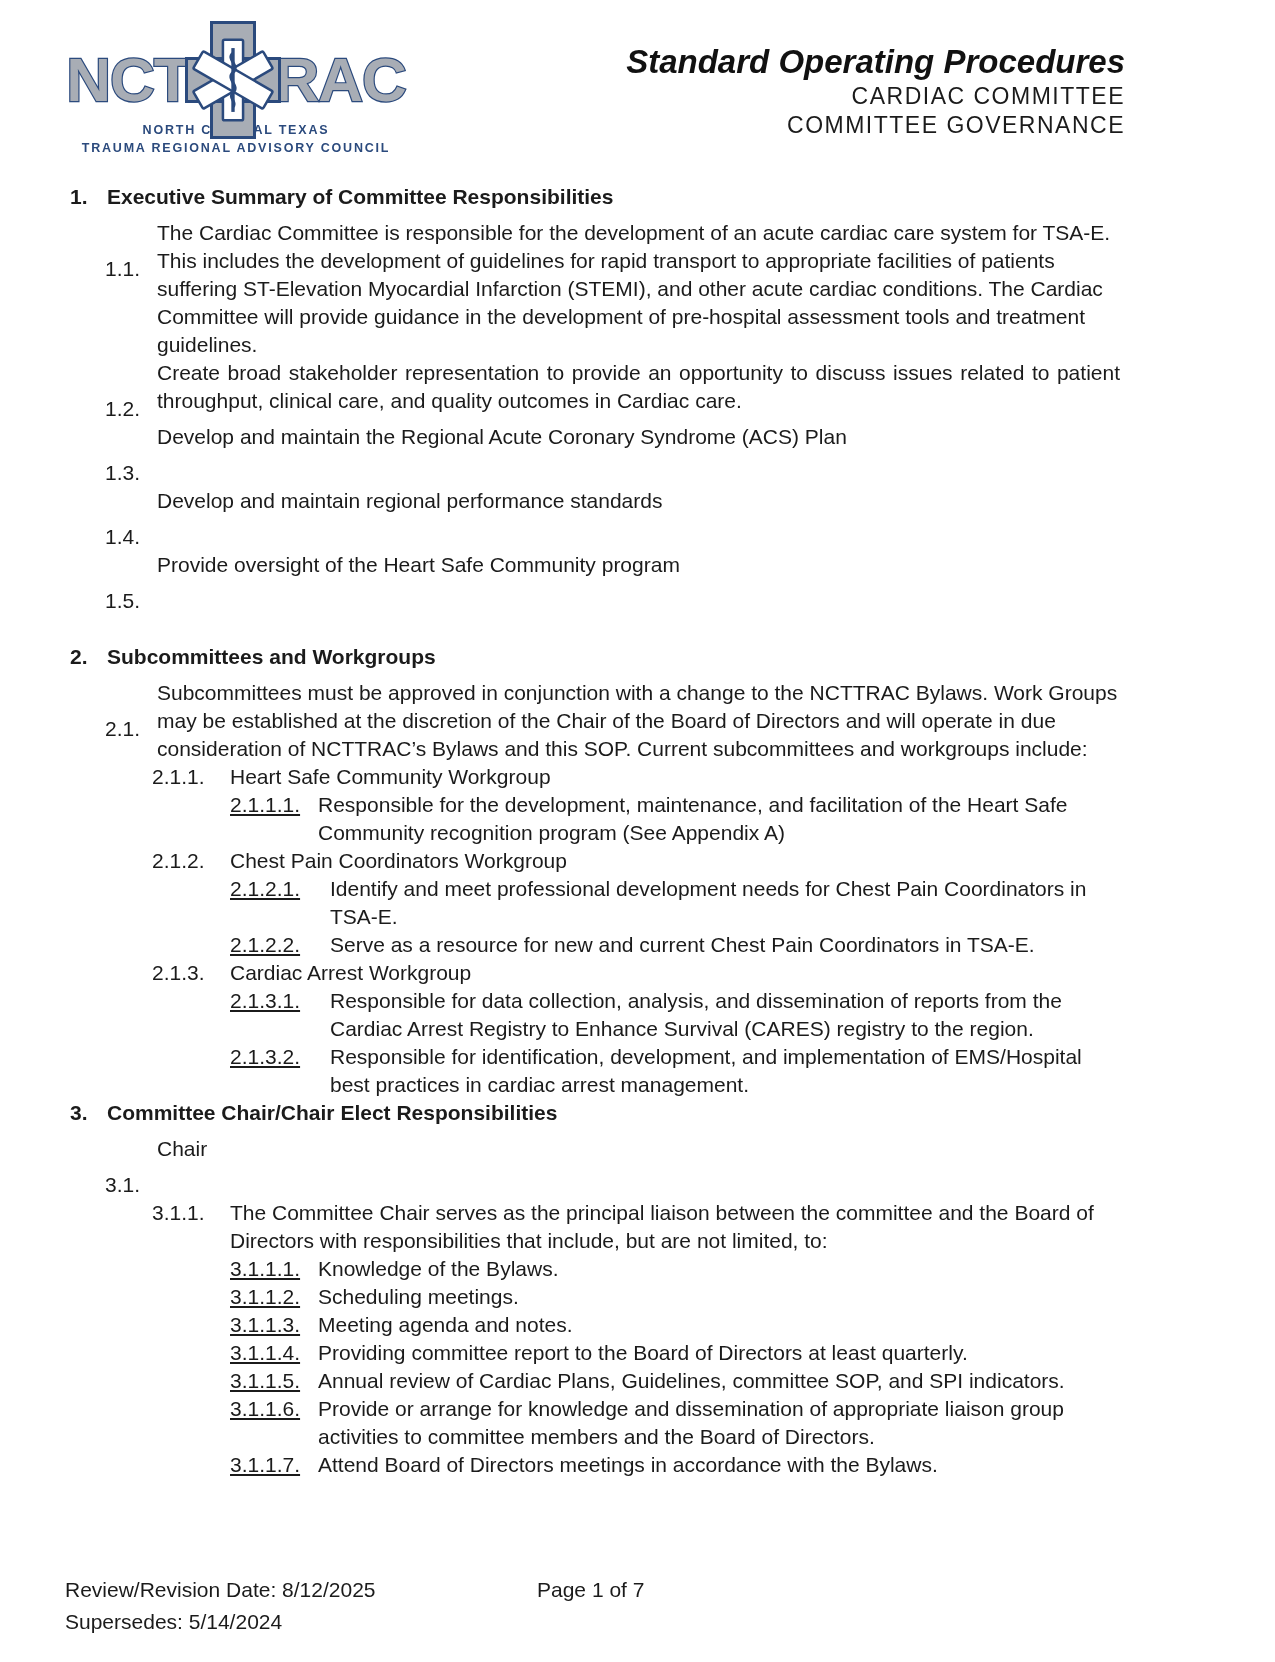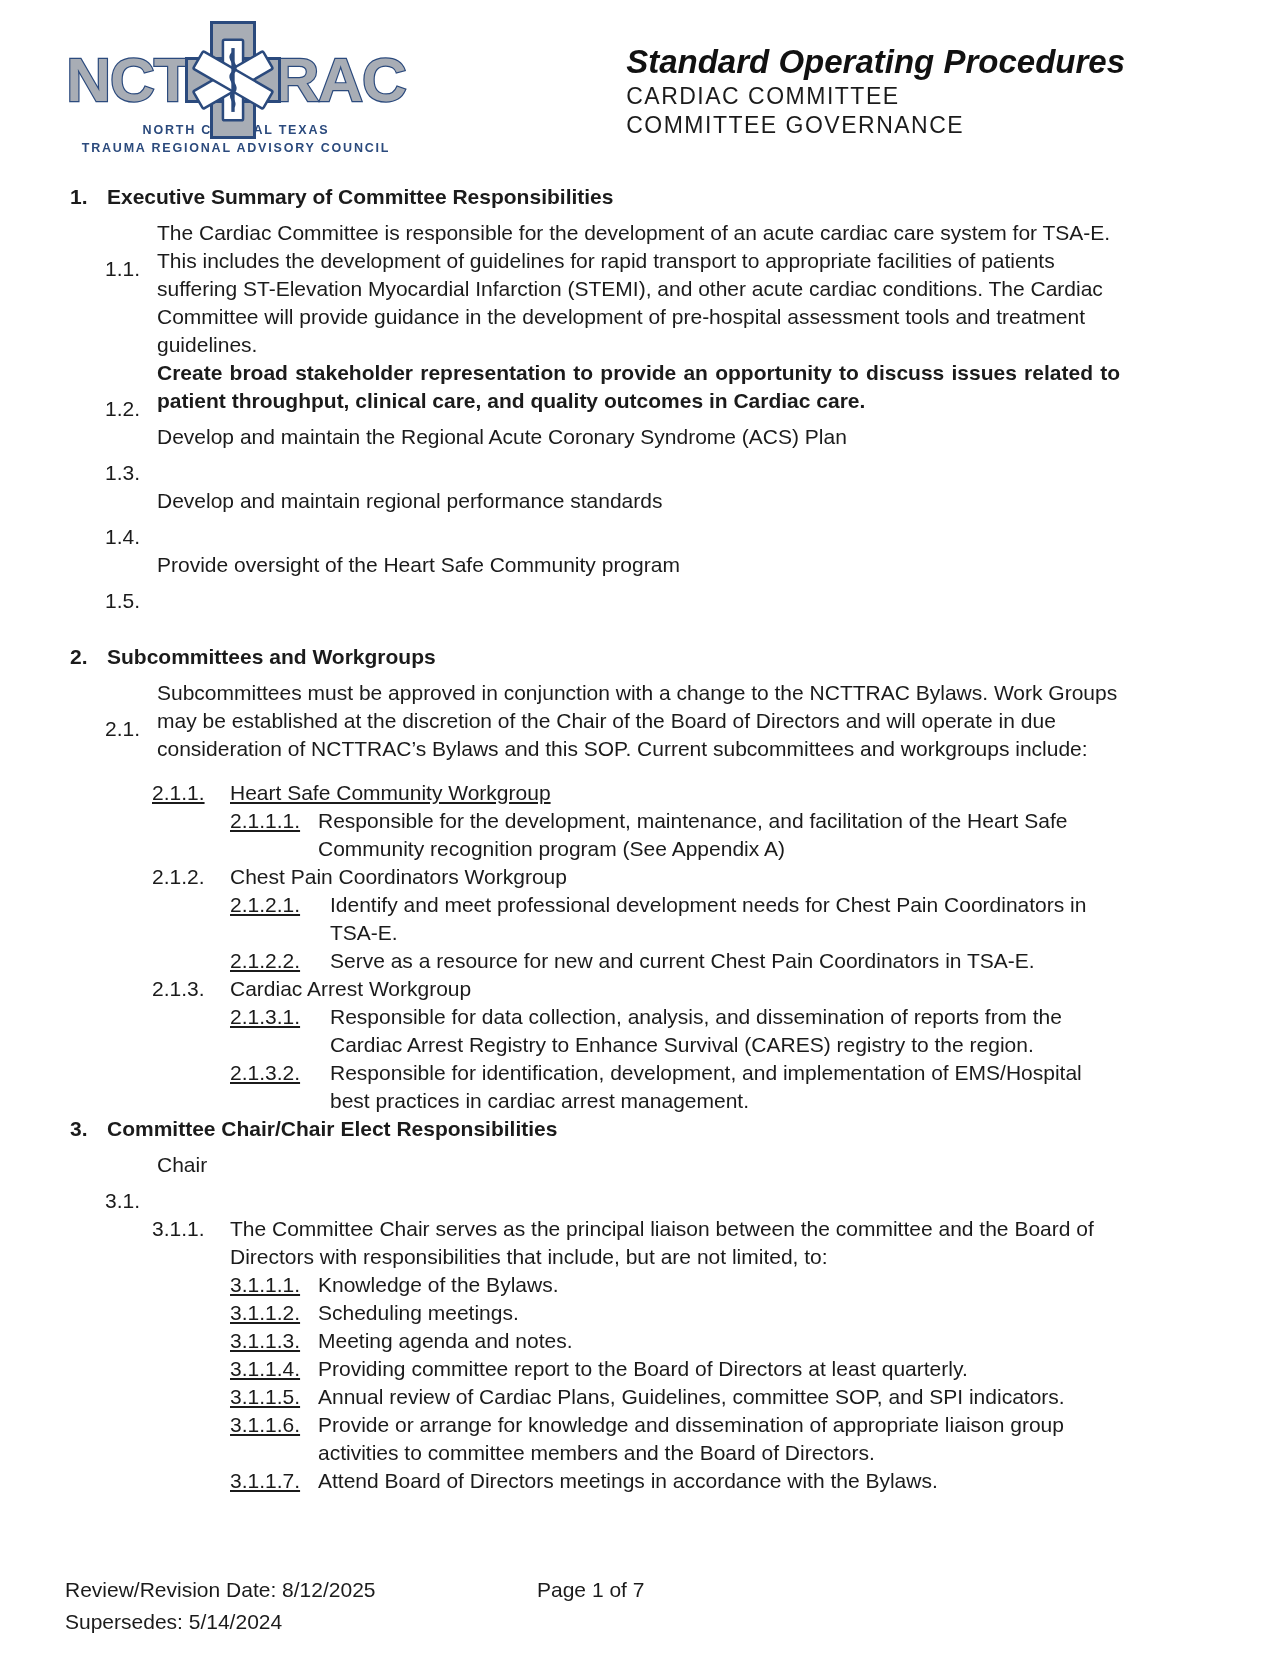--- a/index.html
+++ b/index.html
@@ -16,38 +16,38 @@
   }
   .logo-cross { position:relative; width:96px; height:118px; flex:0 0 auto; margin:0 -6px; }
   .cross-v { position:absolute; left:50%; top:0; transform:translateX(-50%);
     width:46px; height:118px; background:#a8adb5; border:3px solid #2b4a7d; }
   .cross-h { position:absolute; top:50%; left:0; transform:translateY(-50%);
     width:96px; height:46px; background:#a8adb5; border:3px solid #2b4a7d; }
   .star-svg { position:absolute; left:50%; top:50%; transform:translate(-50%,-50%); }
   .logo-tagline { margin-top:3px; font-size:12.5px; font-weight:bold; color:#2b4a7d;
     letter-spacing:1.8px; text-align:center; line-height:15px; white-space:nowrap; }
 
-  .title-block { position:absolute; top:42px; right:150px; text-align:left; }
+  .title-block { position:absolute; top:42px; right:150px; text-align:right; }
   .doc-title { font-size:33px; font-weight:bold; font-style:italic; line-height:40px; color:#111; }
   .doc-subtitle { font-size:23px; letter-spacing:1.5px; line-height:29px; color:#1b1b1b; }
 
   
   .doc-body { position:absolute; top:183px; left:0; right:0; }
   .item { display:flex; font-size:21px; line-height:28px; padding-right:155px; }
   .item .num { flex:0 0 auto; }
   .item .txt { flex:1 1 auto; }
   .lvl1 { padding-left:70px; }  .lvl1 .num { width:37px; }
   .lvl2 { padding-left:105px; } .lvl2 .num { width:52px;margin-top:36px; }
   .lvl3 { padding-left:152px; } .lvl3 .num { width:78px; }
   .lvl4 { padding-left:230px; } .lvl4 .num { width:88px;text-decoration:underline; }
   .wide.lvl4 .num { width:100px; }
   .heading { font-weight:bold; margin-bottom:8px; }
   .gap-lg { margin-top:28px; }
-  .gap-sm { margin-top:16px;text-decoration:underline; }
-  .just .txt { text-align:justify;font-weight:bold; }
+  .gap-sm { margin-top:0; }
+  .just .txt { text-align:justify; }
 
   
   .footer { position:absolute; left:65px; top:1574px; font-size:21px; line-height:32px; }
   .footer-page { position:absolute; left:537px; top:1574px; font-size:21px; line-height:32px; }
 </style>
 </head>
 <body>
 
 <div class="page">
 

